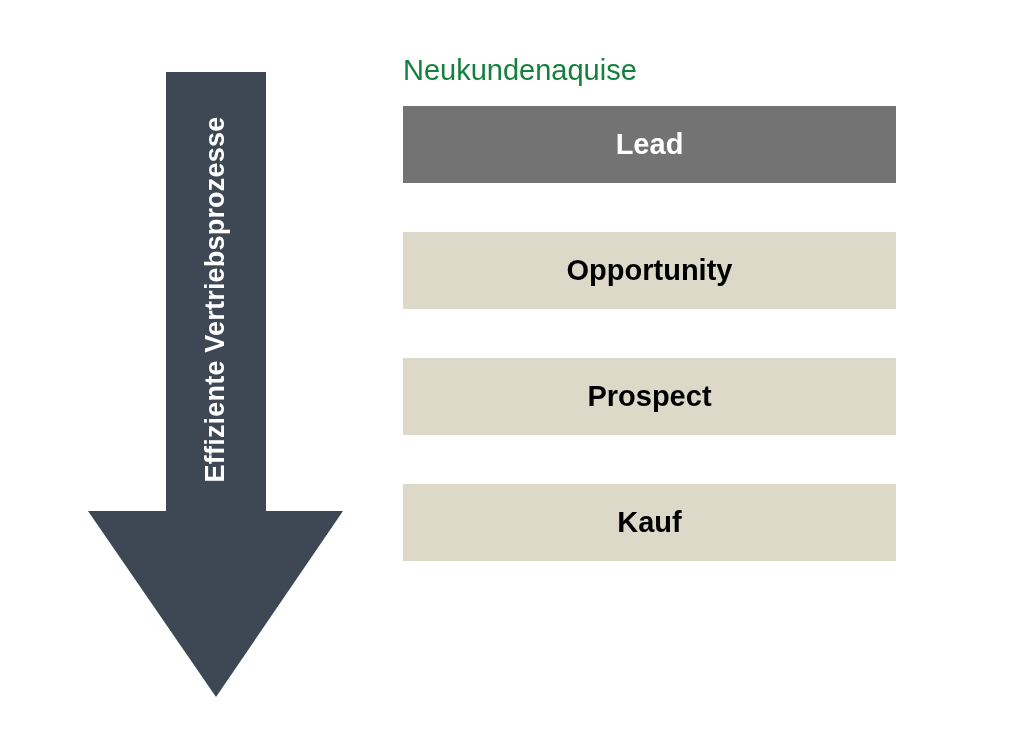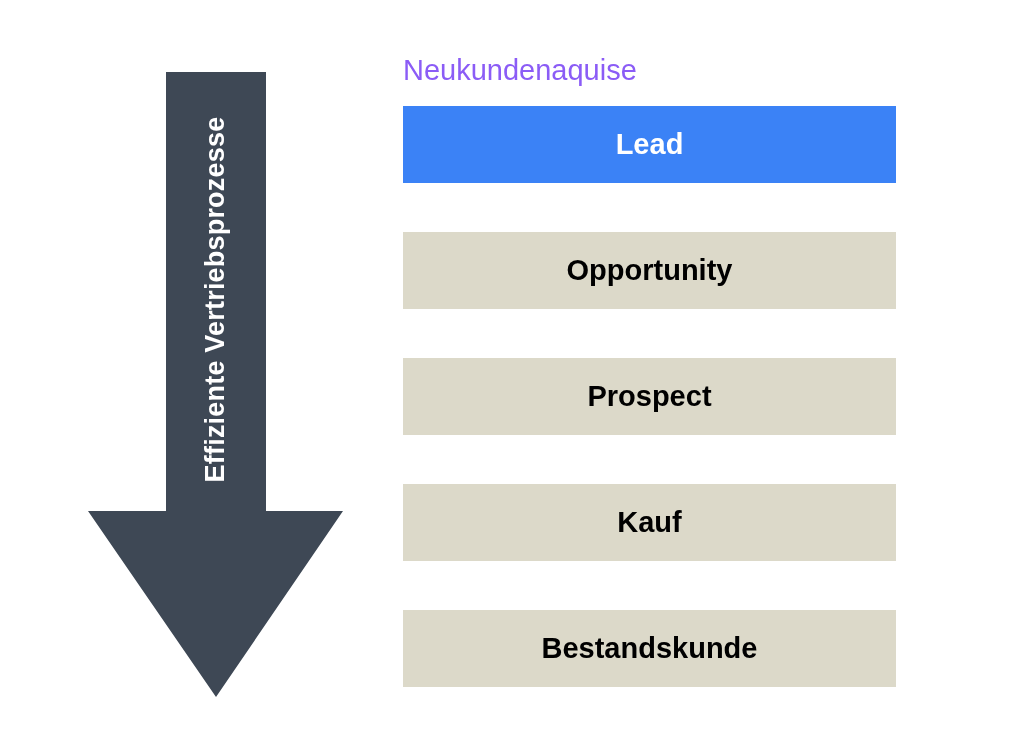--- a/index.html
+++ b/index.html
@@ -98,32 +98,29 @@
   <div id="arrow-group">
     <svg id="arrow-shape" viewBox="0 0 272 634">
       <polygon id="arrow-poly" points="86,0 186,0 186,439 263,439 136,625 8,439 86,439" fill="#3E4855"></polygon>
     </svg>
     <div id="arrow-label">
       <span class="vtext" style="color: rgb(255, 255, 255);">Effiziente Vertriebsprozesse</span>
     </div>
   </div>
 
   <div id="stage-column">
-    <div id="funnel-title" style="color: #8b5cf6;">Neukundenaquise</div>
+    <div id="funnel-title" style="color: #15803d;">Neukundenaquise</div>
 
-    <div class="stage-bar" style="background: #3b82f6; justify-content: center;">
+    <div class="stage-bar" style="background: #737373; justify-content: center;">
       <span class="stage-label" style="color: rgb(255, 255, 255);">Lead</span>
     </div>
     <div class="stage-bar" style="background: rgb(220, 217, 201);">
       <span class="stage-label" style="color: rgb(0, 0, 0);">Opportunity</span>
     </div>
     <div class="stage-bar" style="background: rgb(220, 217, 201);">
       <span class="stage-label" style="color: rgb(0, 0, 0);">Prospect</span>
     </div>
     <div class="stage-bar" style="background: rgb(220, 217, 201);">
       <span class="stage-label" style="color: rgb(0, 0, 0);">Kauf</span>
     </div>
-    <div class="stage-bar" style="background: rgb(220, 217, 201);">
-      <span class="stage-label" style="color: rgb(0, 0, 0);">Bestandskunde</span>
-    </div>
   </div>
 
 </div>
 
 </body></html>

